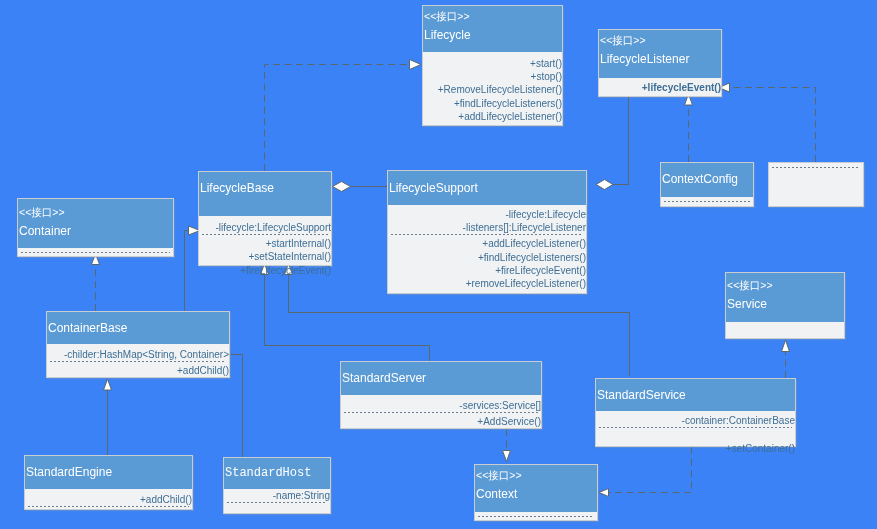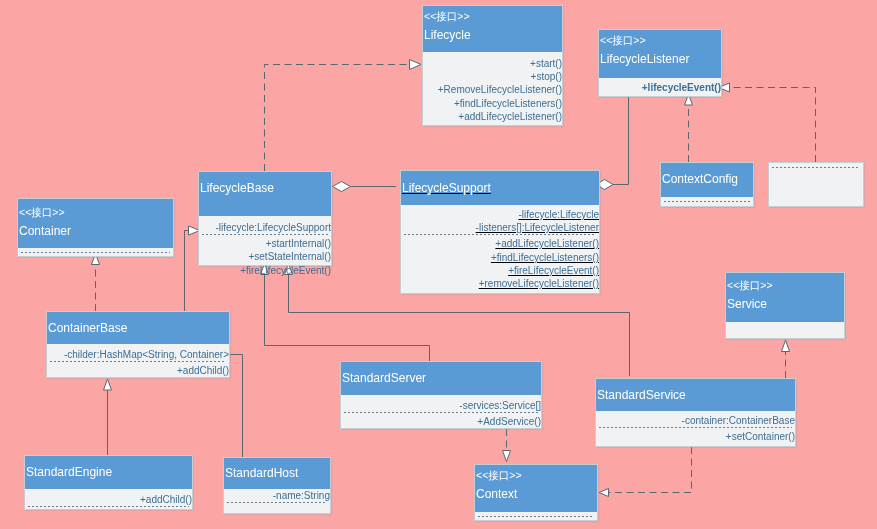--- a/index.html
+++ b/index.html
@@ -1,18 +1,18 @@
 <!DOCTYPE html>
 <html><head>
 <meta charset="utf-8">
 <style>
   html,body{margin:0;padding:0;background:#ffffff;}
   body{width:877px;height:529px;overflow:hidden;
        font-family:"Liberation Sans","DejaVu Sans",sans-serif;}
-  #canvas{position:relative;width:877px;height:529px;background:#fca5a5;}
+  #canvas{position:relative;width:877px;height:529px;background:#3b82f6;}
   svg.wires{position:absolute;left:0;top:0;width:877px;height:529px;pointer-events:none;}
   .umlbox{position:absolute;box-sizing:border-box;border:1px solid #C8CDD2;
           background:#F0F2F3;box-shadow:1px 1px 1px rgba(150,158,166,0.30);}
   .umlhdr{background:#5B9BD5;color:#ffffff;box-sizing:border-box;
           padding:0 0 0 1px;position:relative;}
   .stereo{font-size:10.5px;line-height:13px;color:#ffffff;padding-top:4px;}
   .cname{font-size:12px;line-height:16px;color:#ffffff;padding-top:4px;}
   .cname-only{font-size:12px;line-height:16px;color:#ffffff;}
   .sect{box-sizing:border-box;padding:0 0 0 11px;text-align:right;}
   .row{font-size:10px;line-height:13.2px;color:#3E6E95;white-space:nowrap;-webkit-font-smoothing:antialiased;}
@@ -142,21 +142,21 @@
     <div class="row">-lifecycle:LifecycleSupport</div>
   </div>
   <div class="dsep"></div>
   <div class="sect" style="padding-top:2px;">
     <div class="row">+startInternal()</div>
     <div class="row">+setStateInternal()</div>
     <div class="row">+fireLifecycleEvent()</div>
   </div>
 </div>
 
-<div class="umlbox" style="left:400px;top:170px;width:200px;height:124px;text-decoration:underline;">
+<div class="umlbox" style="left:387px;top:170px;width:200px;height:124px;">
   <div class="umlhdr" style="height:34px;">
     <div class="cname-only" style="padding-top:9px;">LifecycleSupport</div>
   </div>
   <div class="sect" style="padding-top:3px;">
     <div class="row">-lifecycle:Lifecycle</div>
     <div class="row">-listeners[]:LifecycleListener</div>
   </div>
   <div class="dsep"></div>
   <div class="sect" style="padding-top:2px;">
     <div class="row">+addLifecycleListener()</div>
@@ -216,38 +216,38 @@
 </div>
 
 <div class="umlbox" style="left:595px;top:378px;width:201px;height:69px;">
   <div class="umlhdr" style="height:32px;">
     <div class="cname-only" style="padding-top:8px;">StandardService</div>
   </div>
   <div class="sect" style="padding-top:3px;">
     <div class="row">-container:ContainerBase</div>
   </div>
   <div class="dsep"></div>
-  <div class="sect" style="padding-top:2px;">
+  <div class="sect" style="padding-top:2px;margin-top:12px;">
     <div class="row">+setContainer()</div>
   </div>
 </div>
 
 <div class="umlbox" style="left:24px;top:455px;width:169px;height:55px;">
   <div class="umlhdr" style="height:33px;">
     <div class="cname-only" style="padding-top:8px;">StandardEngine</div>
   </div>
   <div class="sect" style="padding-top:4px;">
     <div class="row">+addChild()</div>
   </div>
   <div class="dsep"></div>
 </div>
 
 <div class="umlbox" style="left:223px;top:457px;width:108px;height:57px;">
   <div class="umlhdr" style="height:31px;">
-    <div class="cname-only" style="padding-top:7px;">StandardHost</div>
+    <div class="cname-only" style="padding-top:7px;font-family:Liberation Mono, monospace;">StandardHost</div>
   </div>
   <div class="sect" style="">
     <div class="row">-name:String</div>
   </div>
   <div class="dsep"></div>
 </div>
 
 <div class="umlbox" style="left:474px;top:464px;width:124px;height:57px;">
   <div class="umlhdr" style="height:47px;">
     <div class="stereo">&lt;&lt;接口&gt;&gt;</div>

